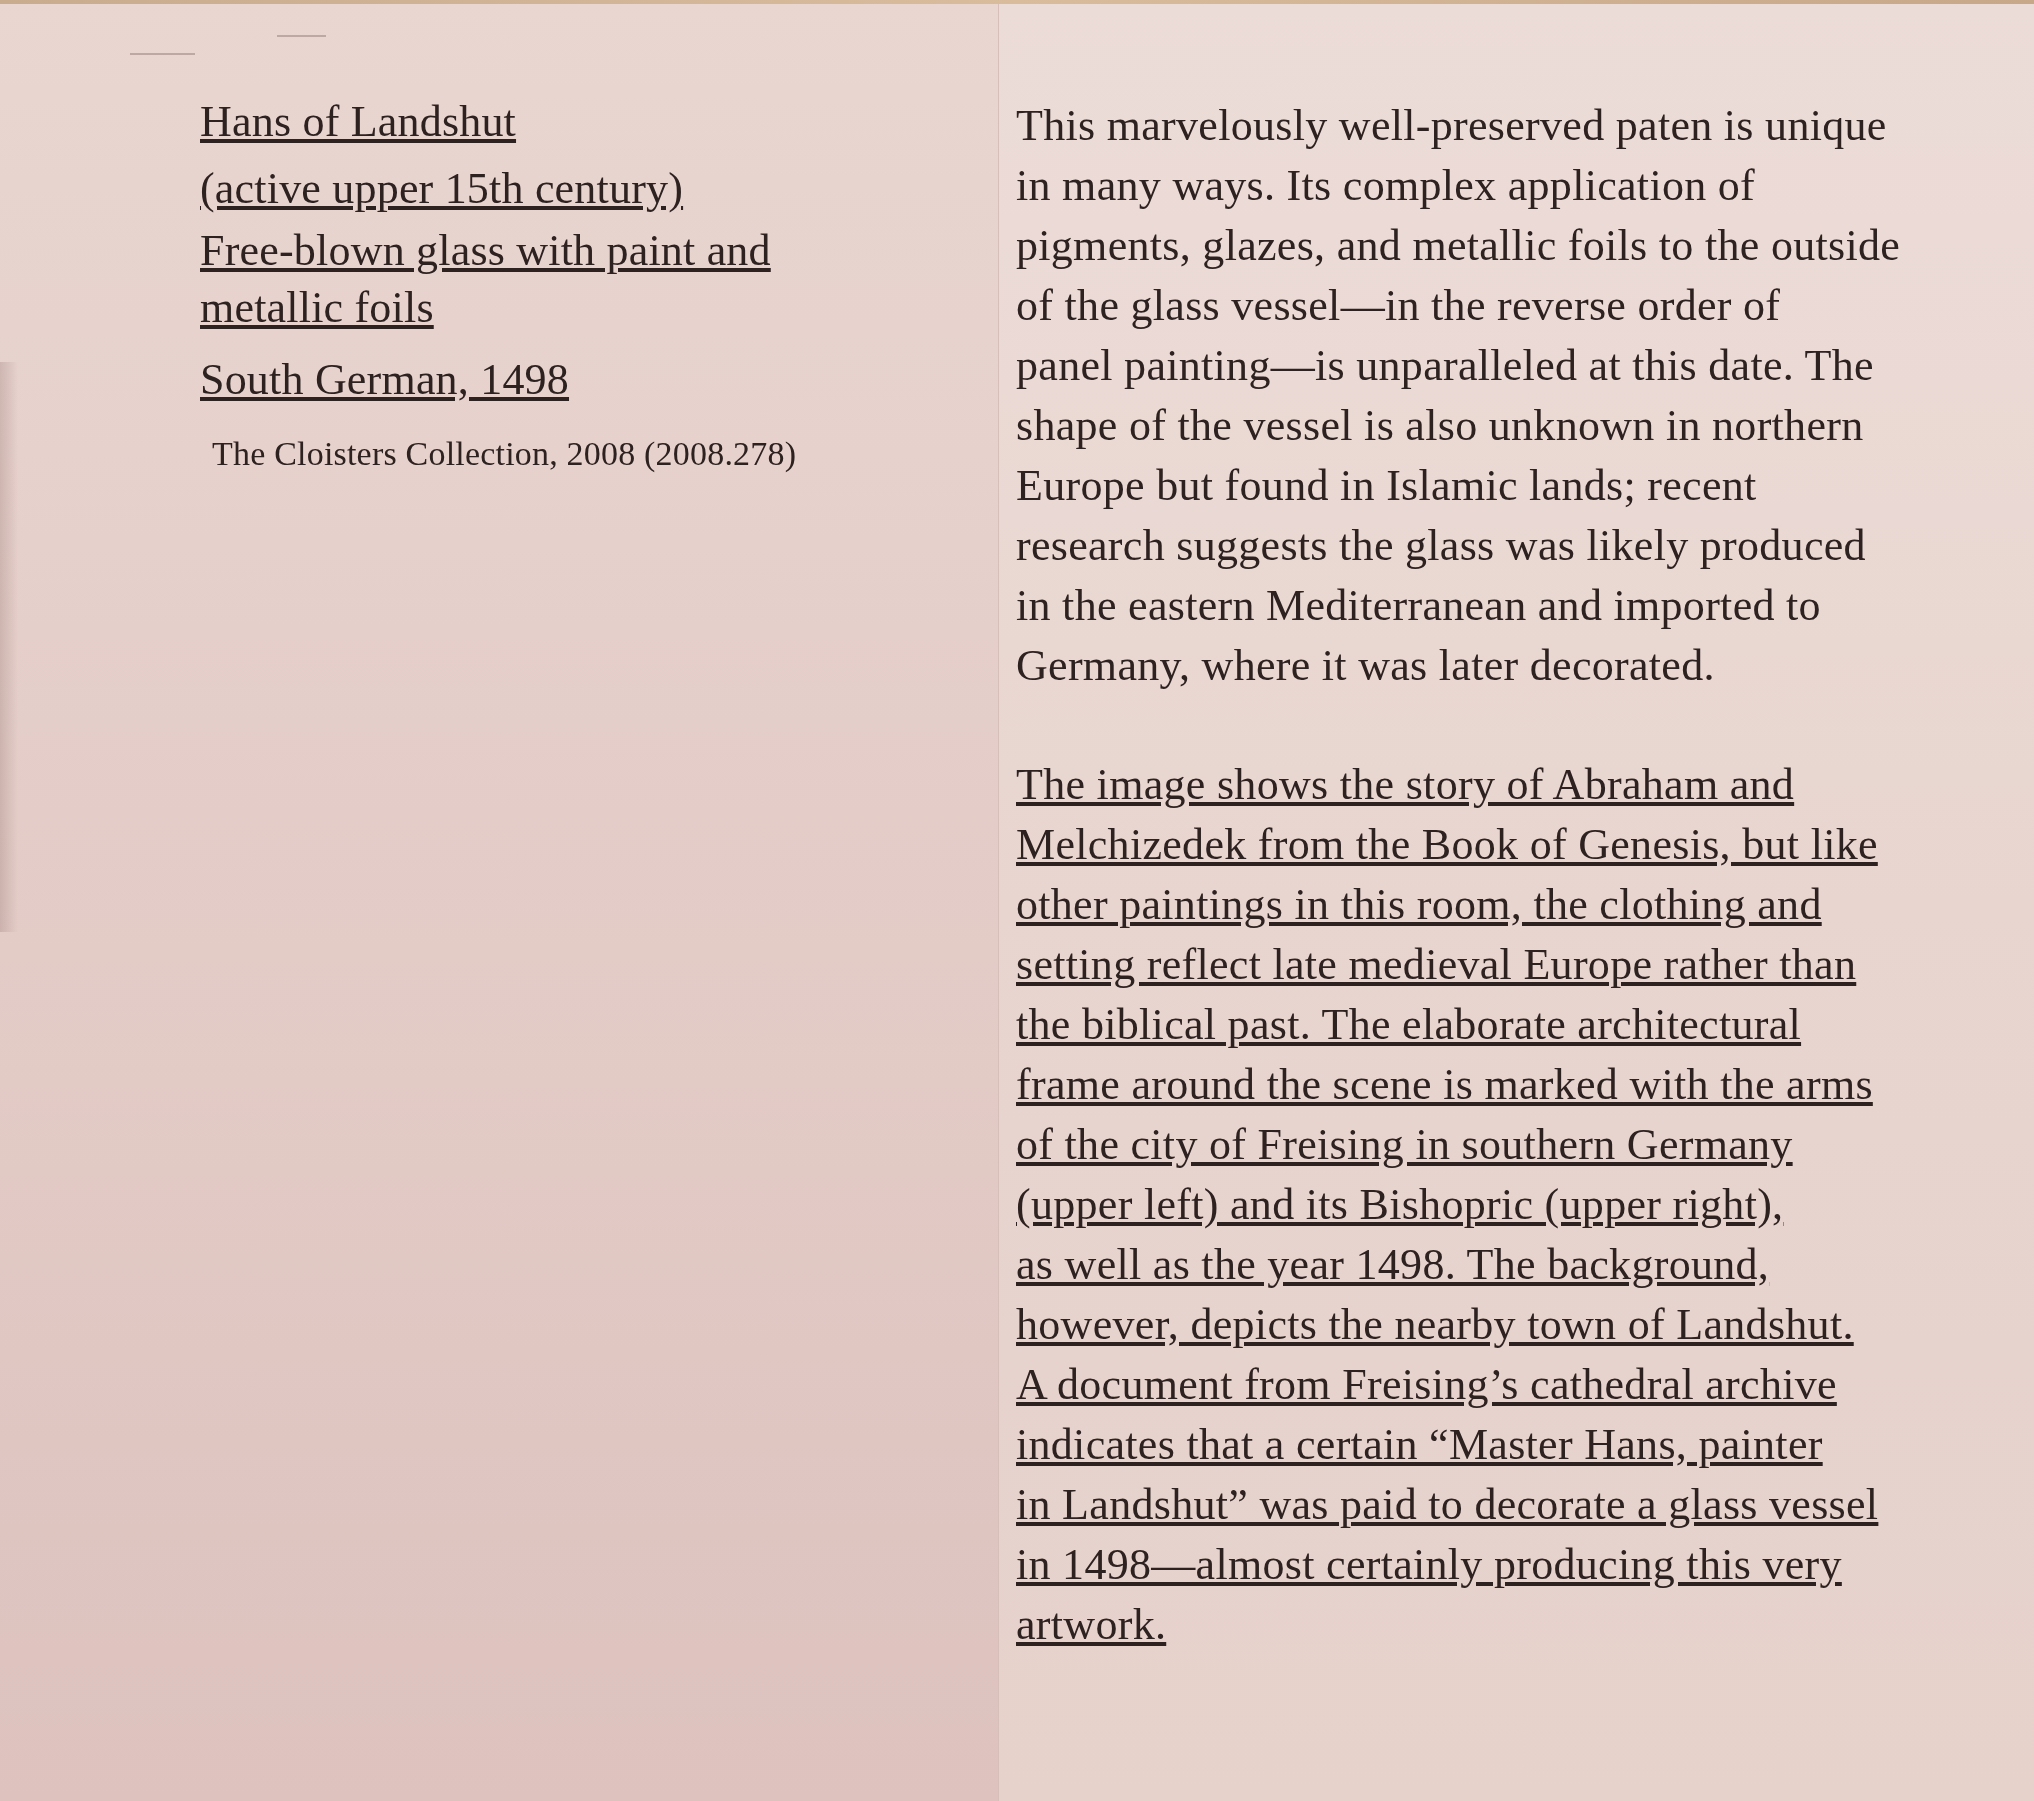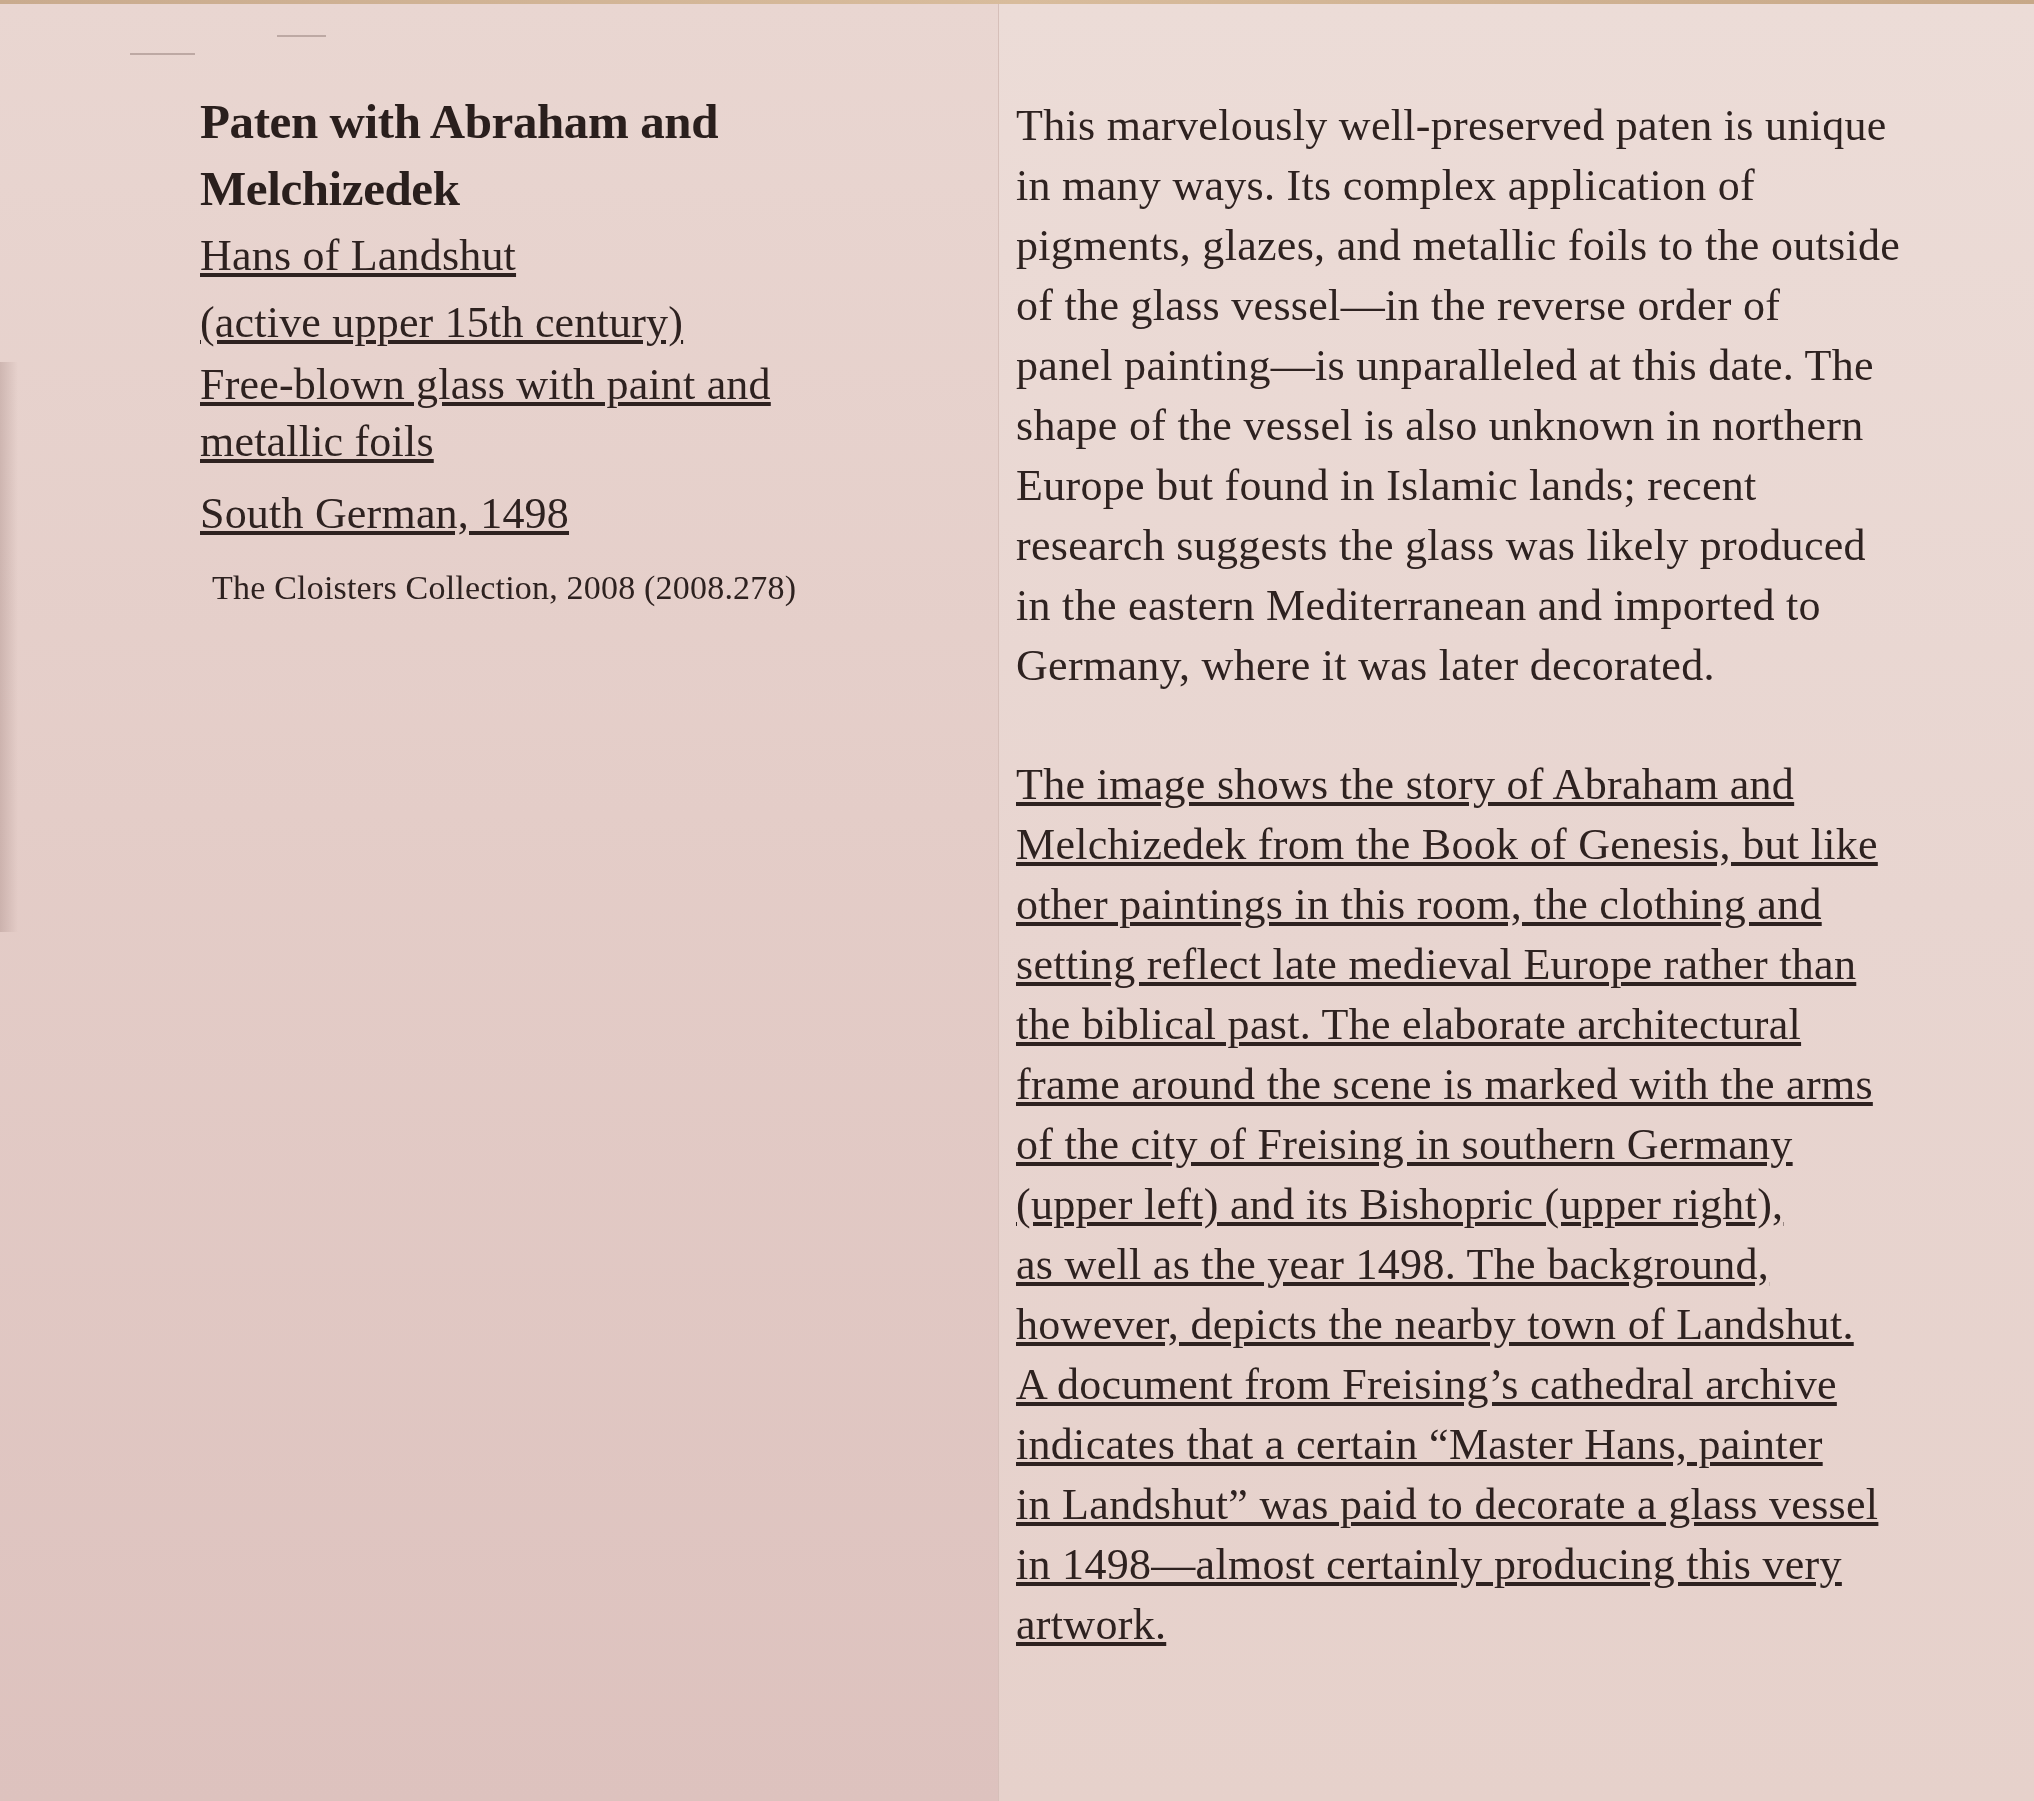--- a/index.html
+++ b/index.html
@@ -102,24 +102,20 @@
 
 <div class="left-panel">
   <div class="left-edge-shadow"></div>
   <div class="rule" style="left:130px; top:49px; width:65px;"></div>
   <div class="rule" style="left:277px; top:31px; width:49px;"></div>
 </div>
 
 <div class="right-panel"></div>
 
 <section class="tombstone">
-  <h1 class="tomb-title">
-    <span>Paten with Abraham and</span><br>
-    <span>Melchizedek</span>
-  </h1>
   <p class="tomb-line">Hans of Landshut</p>
   <p class="tomb-line">(active upper 15th century)</p>
   <p class="tomb-line tight">
     <span>Free-blown glass with paint and</span><br>
     <span>metallic foils</span>
   </p>
   <p class="tomb-line" style="margin-top:9.8px;">South German, 1498</p>
   <p class="tomb-credit">The Cloisters Collection, 2008 (2008.278)</p>
 </section>
 

